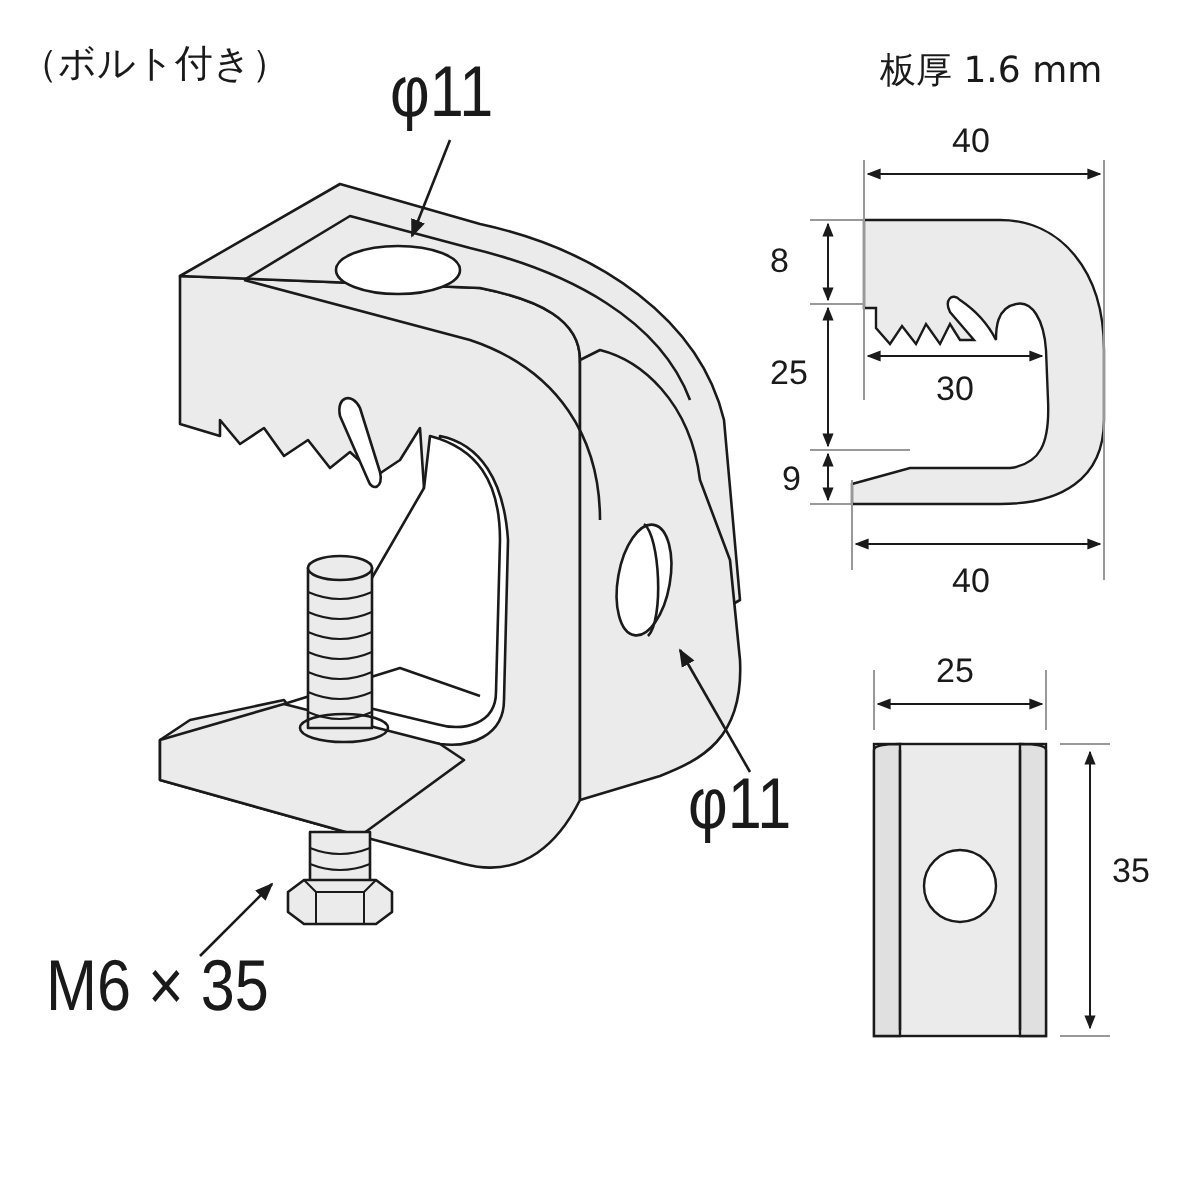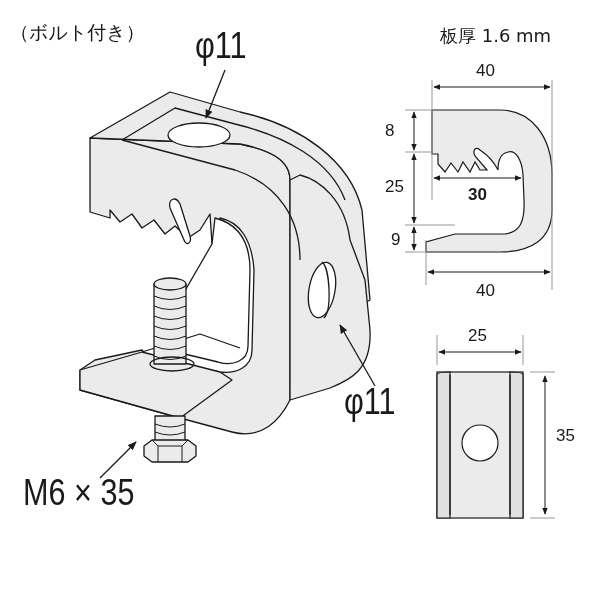--- a/index.html
+++ b/index.html
@@ -116,17 +116,17 @@
 
 <div class="lbl title">（ボルト付き）</div>
 <div class="lbl phi-top">φ11</div>
 <div class="lbl thick">板厚 1.6 mm</div>
 <div class="lbl phi-side">φ11</div>
 <div class="lbl bolt">M6 × 35</div>
 
 <div class="lbl dim" style="left:476px;top:62px;">40</div>
 <div class="lbl dim" style="left:385px;top:122px;">8</div>
 <div class="lbl dim" style="left:385px;top:178px;">25</div>
-<div class="lbl dim" style="left:468px;top:186px;font-weight:bold;">30</div>
+<div class="lbl dim" style="left:468px;top:186px;">30</div>
 <div class="lbl dim" style="left:391px;top:231px;">9</div>
 <div class="lbl dim" style="left:476px;top:282px;">40</div>
 <div class="lbl dim" style="left:468px;top:327px;">25</div>
 <div class="lbl dim" style="left:556px;top:427px;">35</div>
 
 </body></html>

